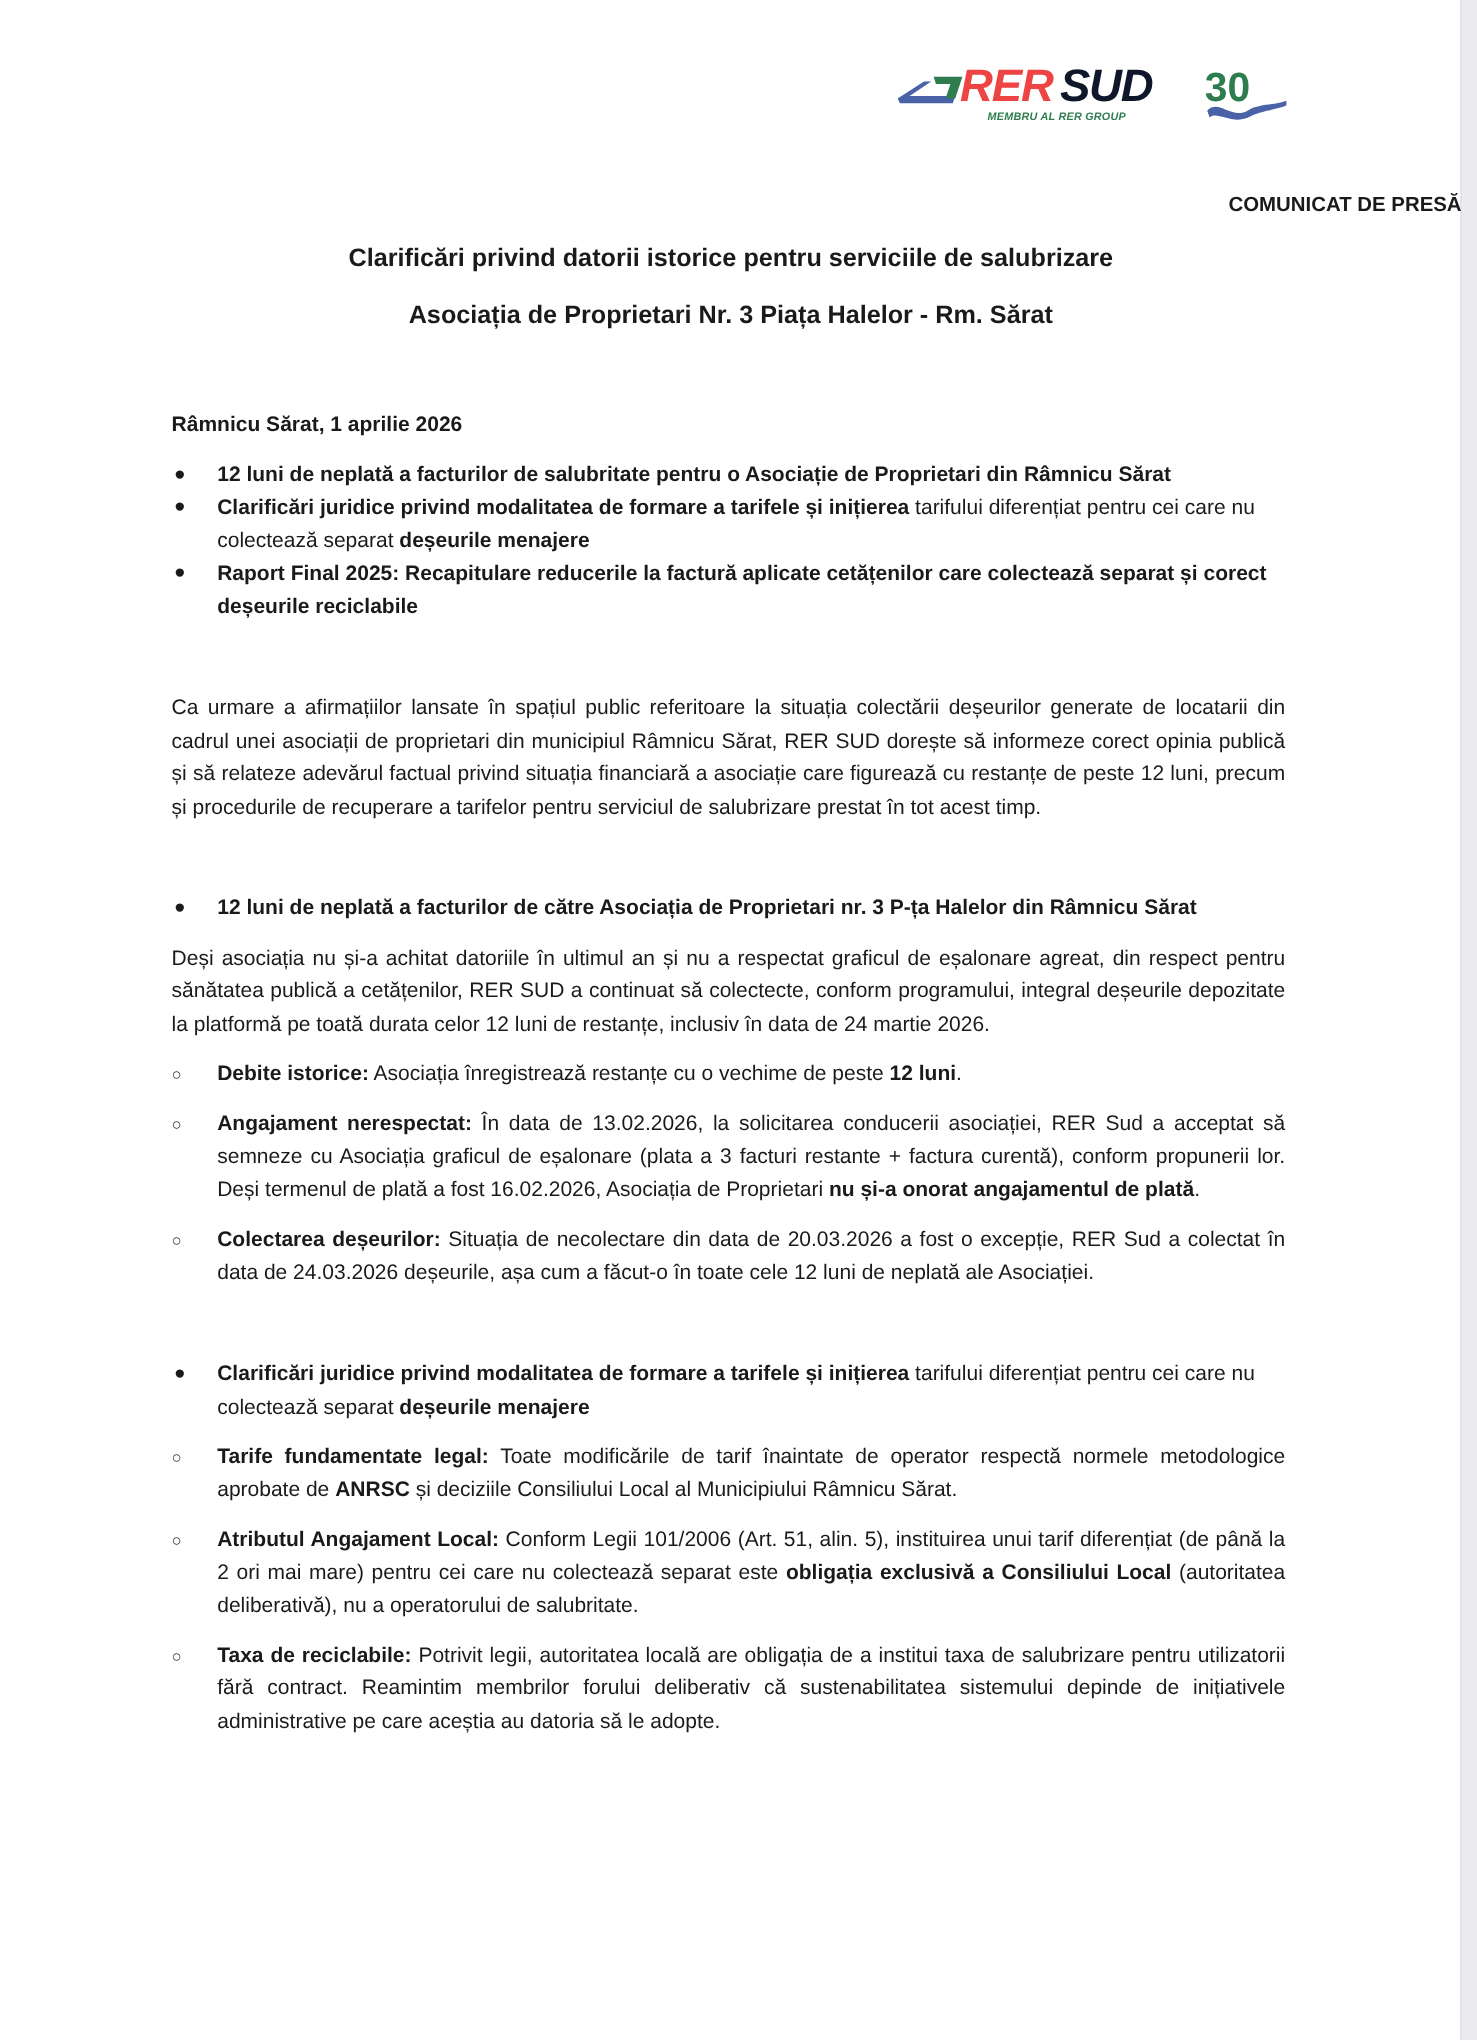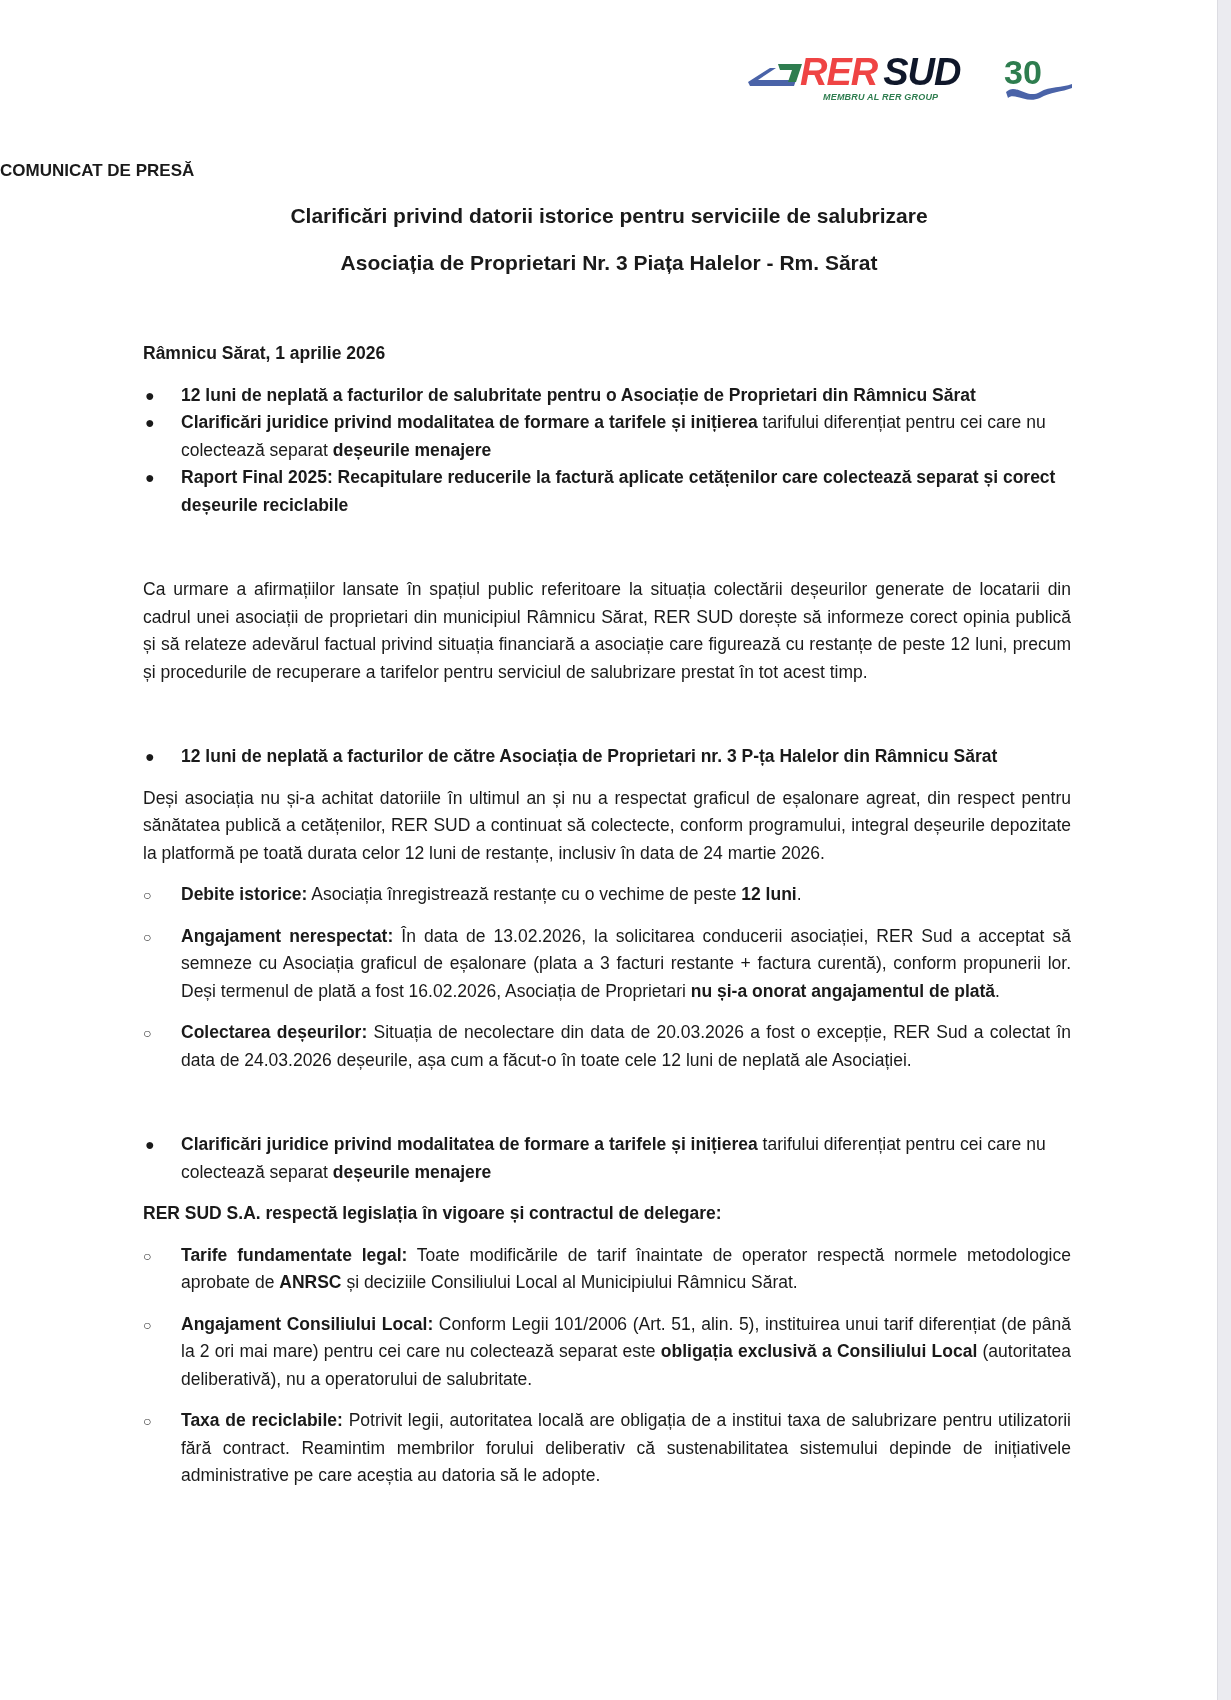--- a/index.html
+++ b/index.html
@@ -19,21 +19,21 @@
   }
   .logo .rer .g { color:#ef4444; }
   .logo .rer .b { color:#0f172a; margin-left:6px; }
   .logo .arrow { position:absolute; left:0; top:6px; width:56px; height:30px; }
   .logo .tag {
     position:absolute; left:57px; top:40px; color:#2e7d4f; font-size:9px;
     font-weight:bold; font-style:italic; letter-spacing:0.2px; white-space:nowrap;margin-left:18px;
   }
   .logo .thirty { position:absolute; left:254px; top:2px; width:72px; height:48px; }
 
-  .h-kicker { position:absolute; top:161px; left:0; width:1218px; text-align:left;
+  .h-kicker { position:absolute; top:161px; left:0; width:1218px; text-align:right;
     font-weight:bold; font-size:17px; }
   .h-title { position:absolute; left:0; width:1218px; text-align:center;
     font-weight:bold; font-size:21px; }
   .h1 { top:204px; } .h2 { top:251px; }
 
   .content { position:absolute; left:143px; top:340px; width:928px;
     font-size:17.5px; line-height:27.5px; }
   .date { font-weight:bold; margin:0 0 14px 0; }
   .blist { list-style:none; margin:0; padding:0; }
   .blist li { position:relative; padding-left:38px; margin:0; }
@@ -86,20 +86,19 @@
 
   <ul class="sub" style="margin-top:14px;">
     <li><span class="circ">○</span><b>Debite istorice:</b><span> Asociația înregistrează restanțe cu o vechime de peste </span><b>12 luni</b><span>.</span></li>
     <li style="margin-top:14px;"><span class="circ">○</span><b>Angajament nerespectat:</b><span> În data de 13.02.2026, la solicitarea conducerii asociației, RER Sud a acceptat să semneze cu Asociația graficul de eșalonare (plata a 3 facturi restante + factura curentă), conform propunerii lor. Deși termenul de plată a fost 16.02.2026, Asociația de Proprietari </span><b>nu și-a onorat angajamentul de plată</b><span>.</span></li>
     <li style="margin-top:14px;"><span class="circ">○</span><b>Colectarea deșeurilor:</b><span> Situația de necolectare din data de 20.03.2026 a fost o excepție, RER Sud a colectat în data de 24.03.2026 deșeurile, așa cum a făcut-o în toate cele 12 luni de neplată ale Asociației.</span></li>
   </ul>
 
   <ul class="blist" style="margin-top:57px;">
     <li><span class="dot">●</span><b>Clarificări juridice privind modalitatea de formare a tarifele și inițierea</b><span> tarifului diferențiat pentru cei care nu colectează separat </span><b>deșeurile menajere</b></li>
   </ul>
-  <p class="para" style="margin-top:14px; font-weight:bold;">RER SUD S.A. respectă legislația în vigoare și contractul de delegare:</p>
 
   <ul class="sub" style="margin-top:14px;">
     <li><span class="circ">○</span><b>Tarife fundamentate legal:</b><span> Toate modificările de tarif înaintate de operator respectă normele metodologice aprobate de </span><b>ANRSC</b><span> și deciziile Consiliului Local al Municipiului Râmnicu Sărat.</span></li>
-    <li style="margin-top:14px;"><span class="circ">○</span><b>Angajament Consiliului Local:</b><span> Conform Legii 101/2006 (Art. 51, alin. 5), instituirea unui tarif diferențiat (de până la 2 ori mai mare) pentru cei care nu colectează separat este </span><b>obligația exclusivă a Consiliului Local</b><span> (autoritatea deliberativă), nu a operatorului de salubritate.</span></li>
+    <li style="margin-top:14px;"><span class="circ">○</span><b>Atributul Angajament Local:</b><span> Conform Legii 101/2006 (Art. 51, alin. 5), instituirea unui tarif diferențiat (de până la 2 ori mai mare) pentru cei care nu colectează separat este </span><b>obligația exclusivă a Consiliului Local</b><span> (autoritatea deliberativă), nu a operatorului de salubritate.</span></li>
     <li style="margin-top:14px;"><span class="circ">○</span><b>Taxa de reciclabile:</b><span> Potrivit legii, autoritatea locală are obligația de a institui taxa de salubrizare pentru utilizatorii fără contract. Reamintim membrilor forului deliberativ că sustenabilitatea sistemului depinde de inițiativele administrative pe care aceștia au datoria să le adopte.</span></li>
   </ul>
 </div>
 
 </body></html>

